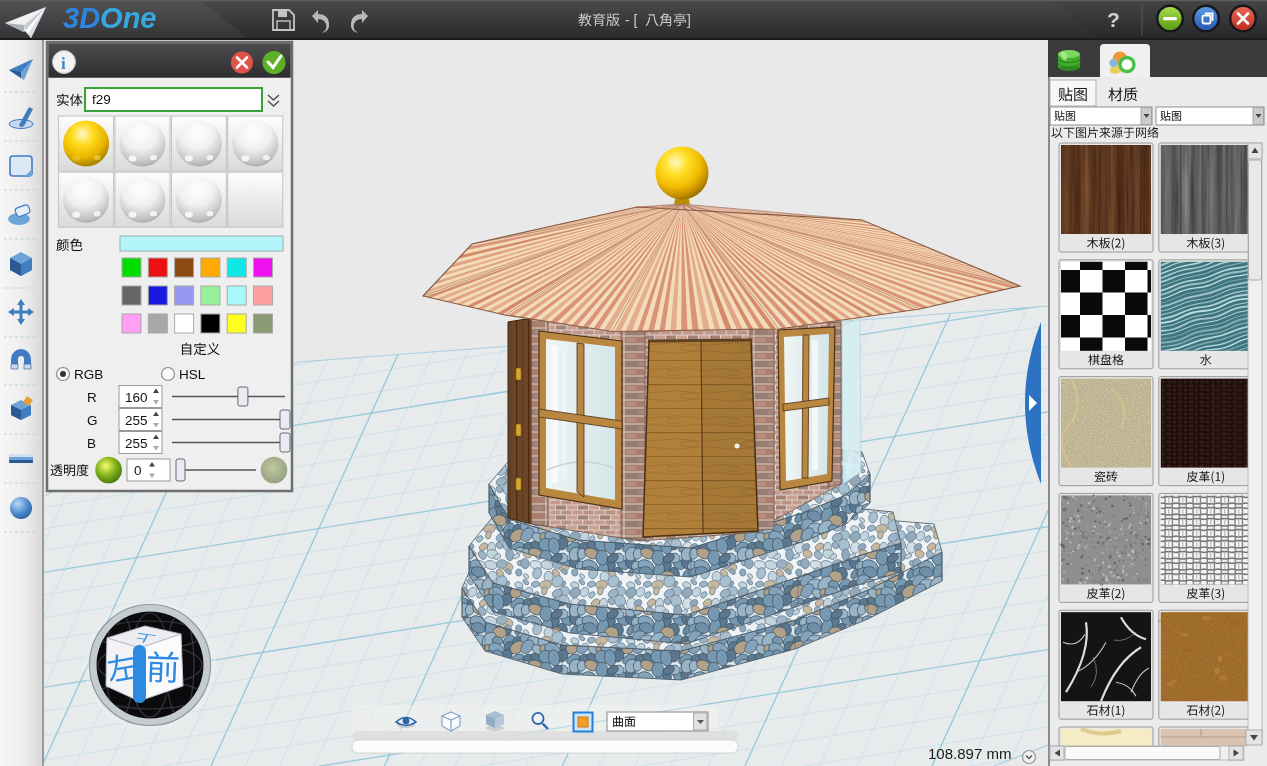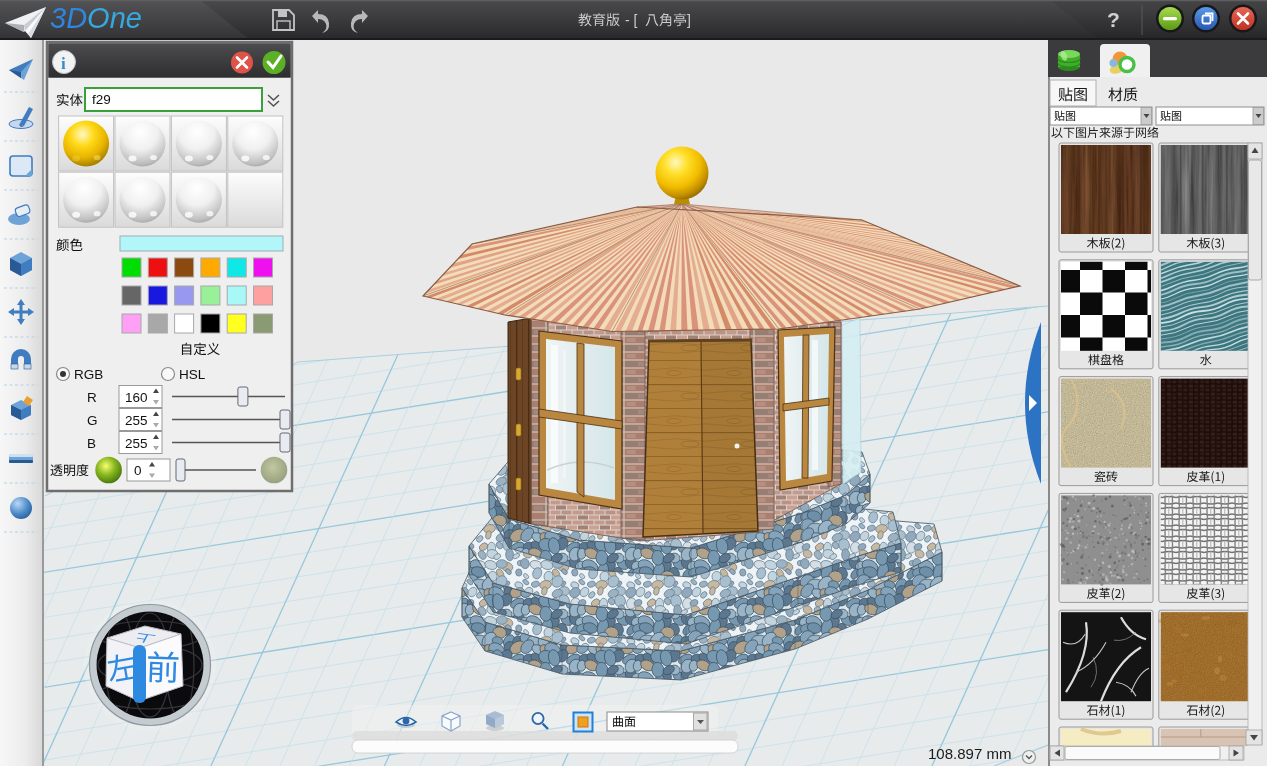--- a/index.html
+++ b/index.html
@@ -589,21 +589,21 @@
       <defs>
         <linearGradient id="rwb" x1="0" y1="0" x2="0" y2="1">
           <stop offset="0" stop-color="#e86858"></stop>
           <stop offset="1" stop-color="#c03020"></stop>
         </linearGradient>
       </defs>
       <circle cx="1243" cy="18.5" r="14" fill="#18181a"></circle>
       <circle cx="1243" cy="18.5" r="11.5" fill="url(#rwb)"></circle>
       <path d="M1238 13.5 L1248 23.5 M1248 13.5 L1238 23.5" stroke="#ffffff" stroke-width="2.6" stroke-linecap="round"></path>
     </svg>
-    <div class="abs" style="left:50px;top:2px;font-size:29px;font-style:italic;font-weight:normal;letter-spacing:0px"><span style="color:#2f86e0">3D</span><span style="color:#36a8e0">One</span></div>
+    <div class="abs" style="left:63px;top:2px;font-size:29px;font-style:italic;font-weight:bold;letter-spacing:0px"><span style="color:#2f86e0">3D</span><span style="color:#36a8e0">One</span></div>
   </div>
 <div class="abs" style="left:0;top:40px;width:44px;height:726px;background:linear-gradient(90deg,#f7f7f7 0%,#ececec 60%,#d9d9d9 100%);border-right:2px solid #9a9a9a">
     <svg width="42" height="726" style="position:absolute;left:0;top:0">
       <line x1="4" y1="52" x2="38" y2="52" stroke="#b5d2e2" stroke-width="1" stroke-dasharray="3,2.5"></line>
       <line x1="4" y1="101" x2="38" y2="101" stroke="#b5d2e2" stroke-width="1" stroke-dasharray="3,2.5"></line>
       <line x1="4" y1="150" x2="38" y2="150" stroke="#b5d2e2" stroke-width="1" stroke-dasharray="3,2.5"></line>
       <line x1="4" y1="199" x2="38" y2="199" stroke="#b5d2e2" stroke-width="1" stroke-dasharray="3,2.5"></line>
       <line x1="4" y1="248" x2="38" y2="248" stroke="#b5d2e2" stroke-width="1" stroke-dasharray="3,2.5"></line>
       <line x1="4" y1="297" x2="38" y2="297" stroke="#b5d2e2" stroke-width="1" stroke-dasharray="3,2.5"></line>
       <line x1="4" y1="345" x2="38" y2="345" stroke="#b5d2e2" stroke-width="1" stroke-dasharray="3,2.5"></line>

